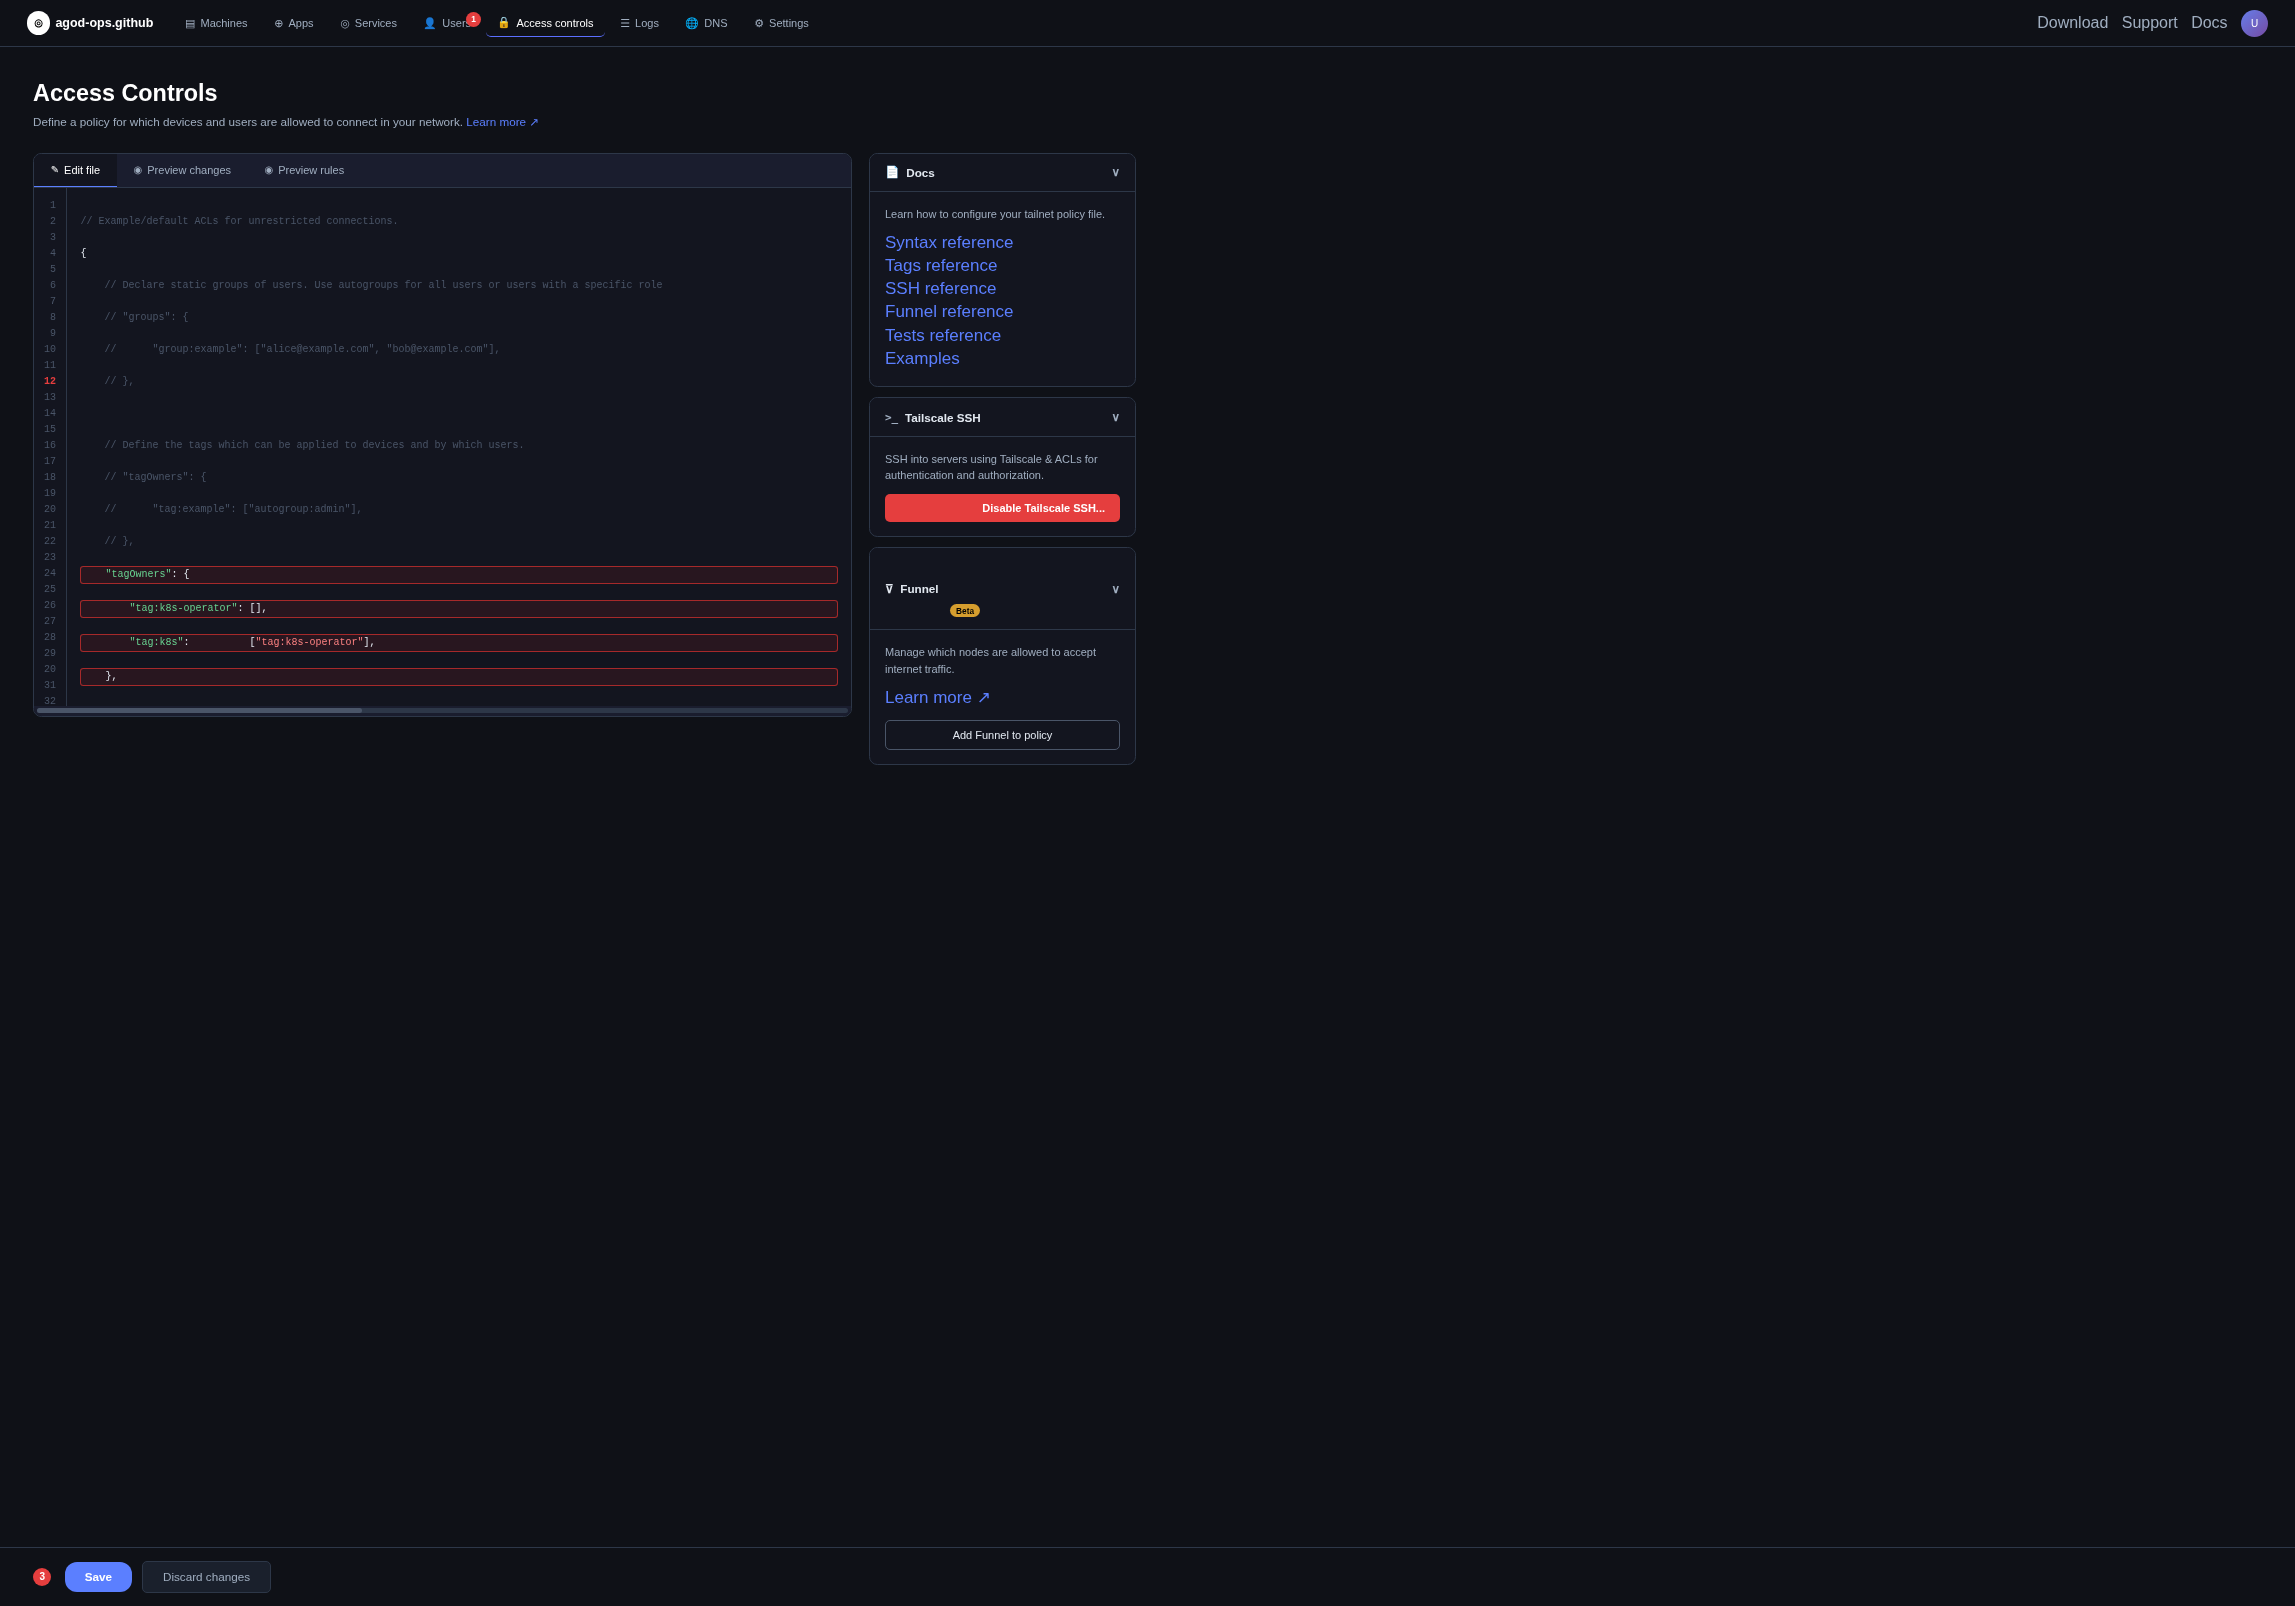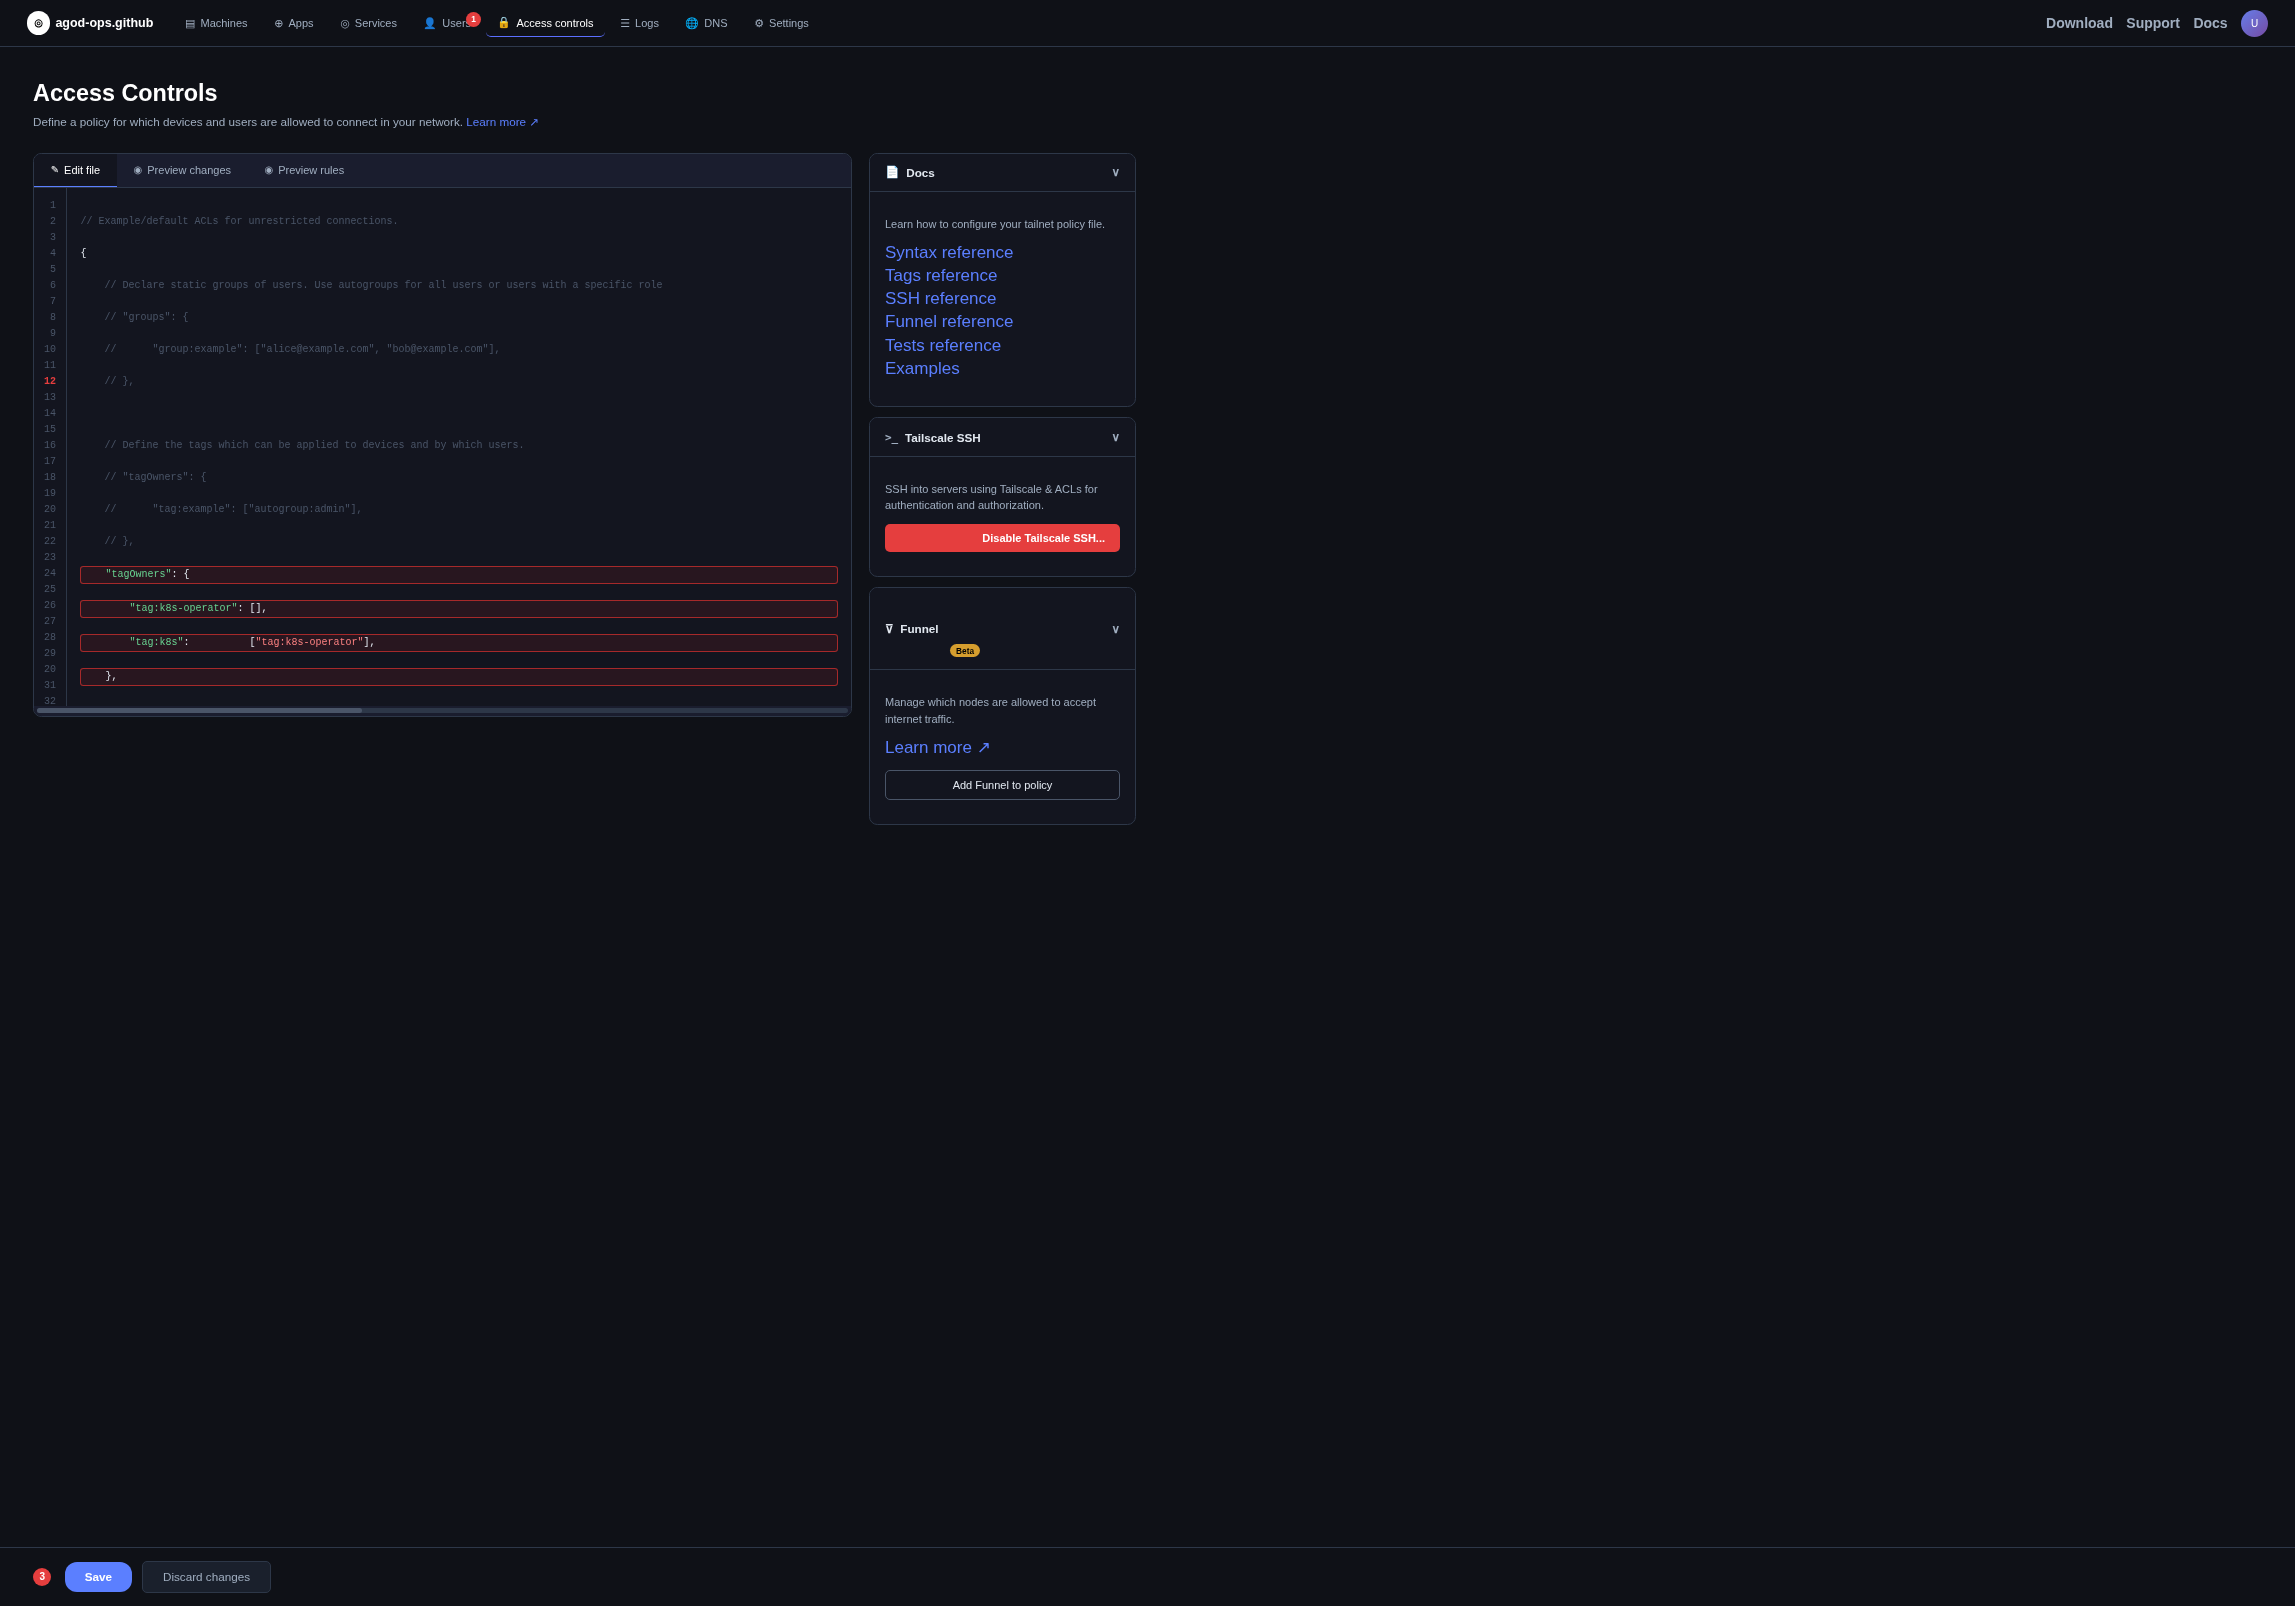--- a/index.html
+++ b/index.html
@@ -78,23 +78,22 @@
       justify-content: center;
       font-weight: 700;
     }
     .nav-right {
       display: flex;
       align-items: center;
       gap: 13.4px;
     }
     .nav-right-link {
       color: #a0aec0;
-      font-size: 14px;
-      cursor: pointer;
-      font-weight: bold;
+      font-size: 16px;
+      cursor: pointer;
     }
     .avatar {
       width: 27px;
       height: 27px;
       border-radius: 50%;
       background: linear-gradient(135deg, #667eea, #764ba2);
       display: flex;
       align-items: center;
       justify-content: center;
       font-size: 10px;
@@ -252,21 +251,21 @@
       color: #e2e8f0;
       font-size: 11.7px;
       font-weight: 600;
     }
     .sidebar-section-title {
       display: flex;
       align-items: center;
       gap: 6.7px;
     }
     .sidebar-section-body {
-      padding: 24px 15px;
+      padding: 14px 15px;
       border-top: 0.8px solid #2d3748;
     }
     .sidebar-desc {
       color: #a0aec0;
       font-size: 11px;
       line-height: 1.5;
       margin-bottom: 10px;
     }
     .sidebar-link {
       display: block;

